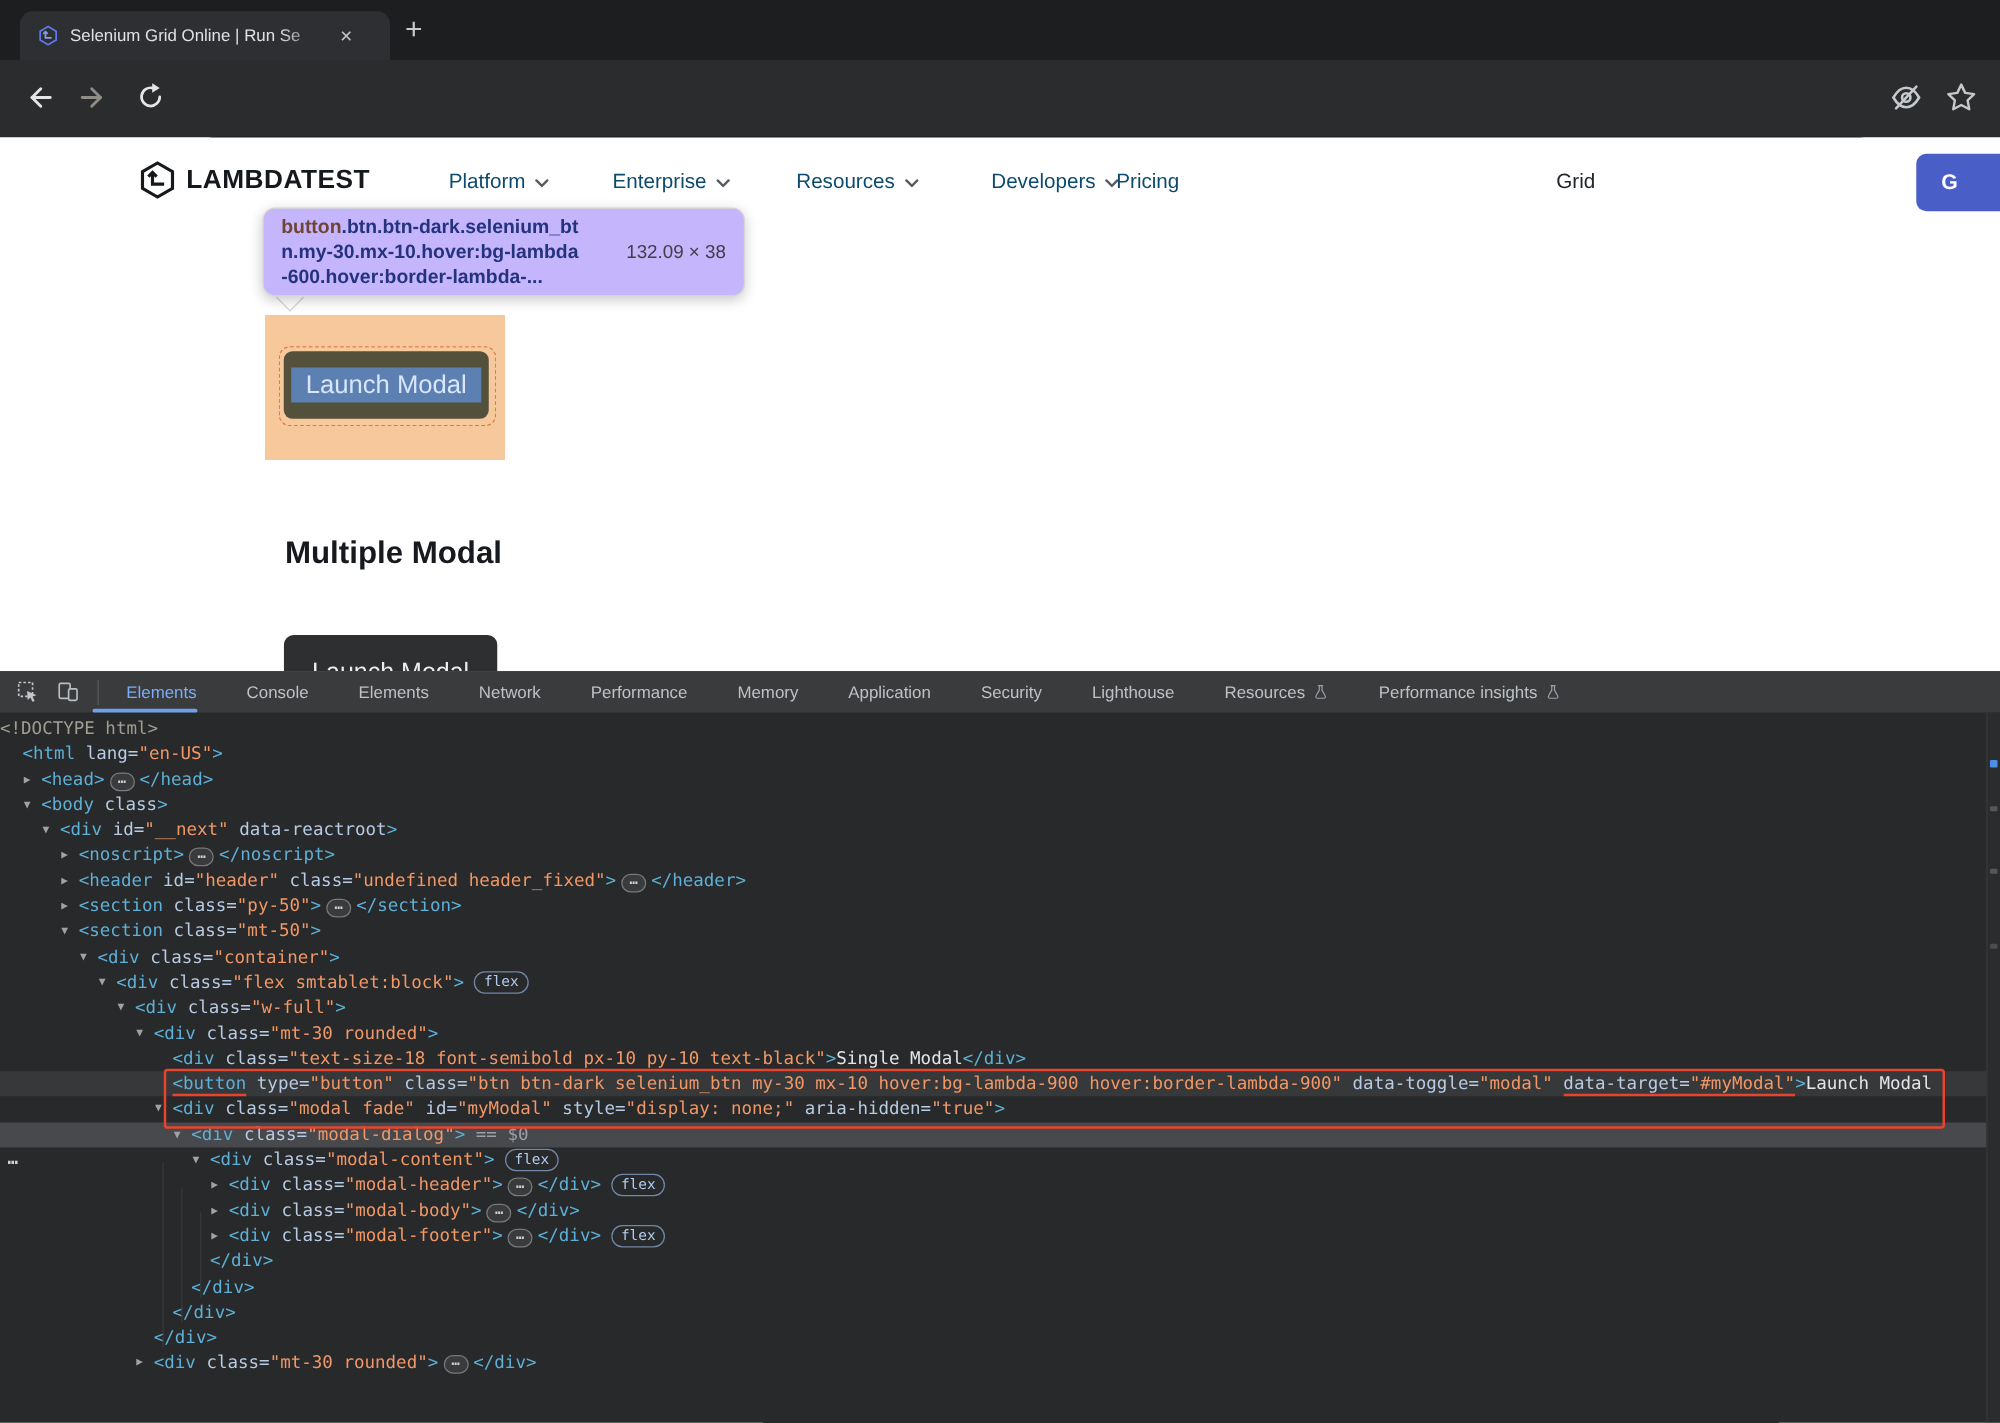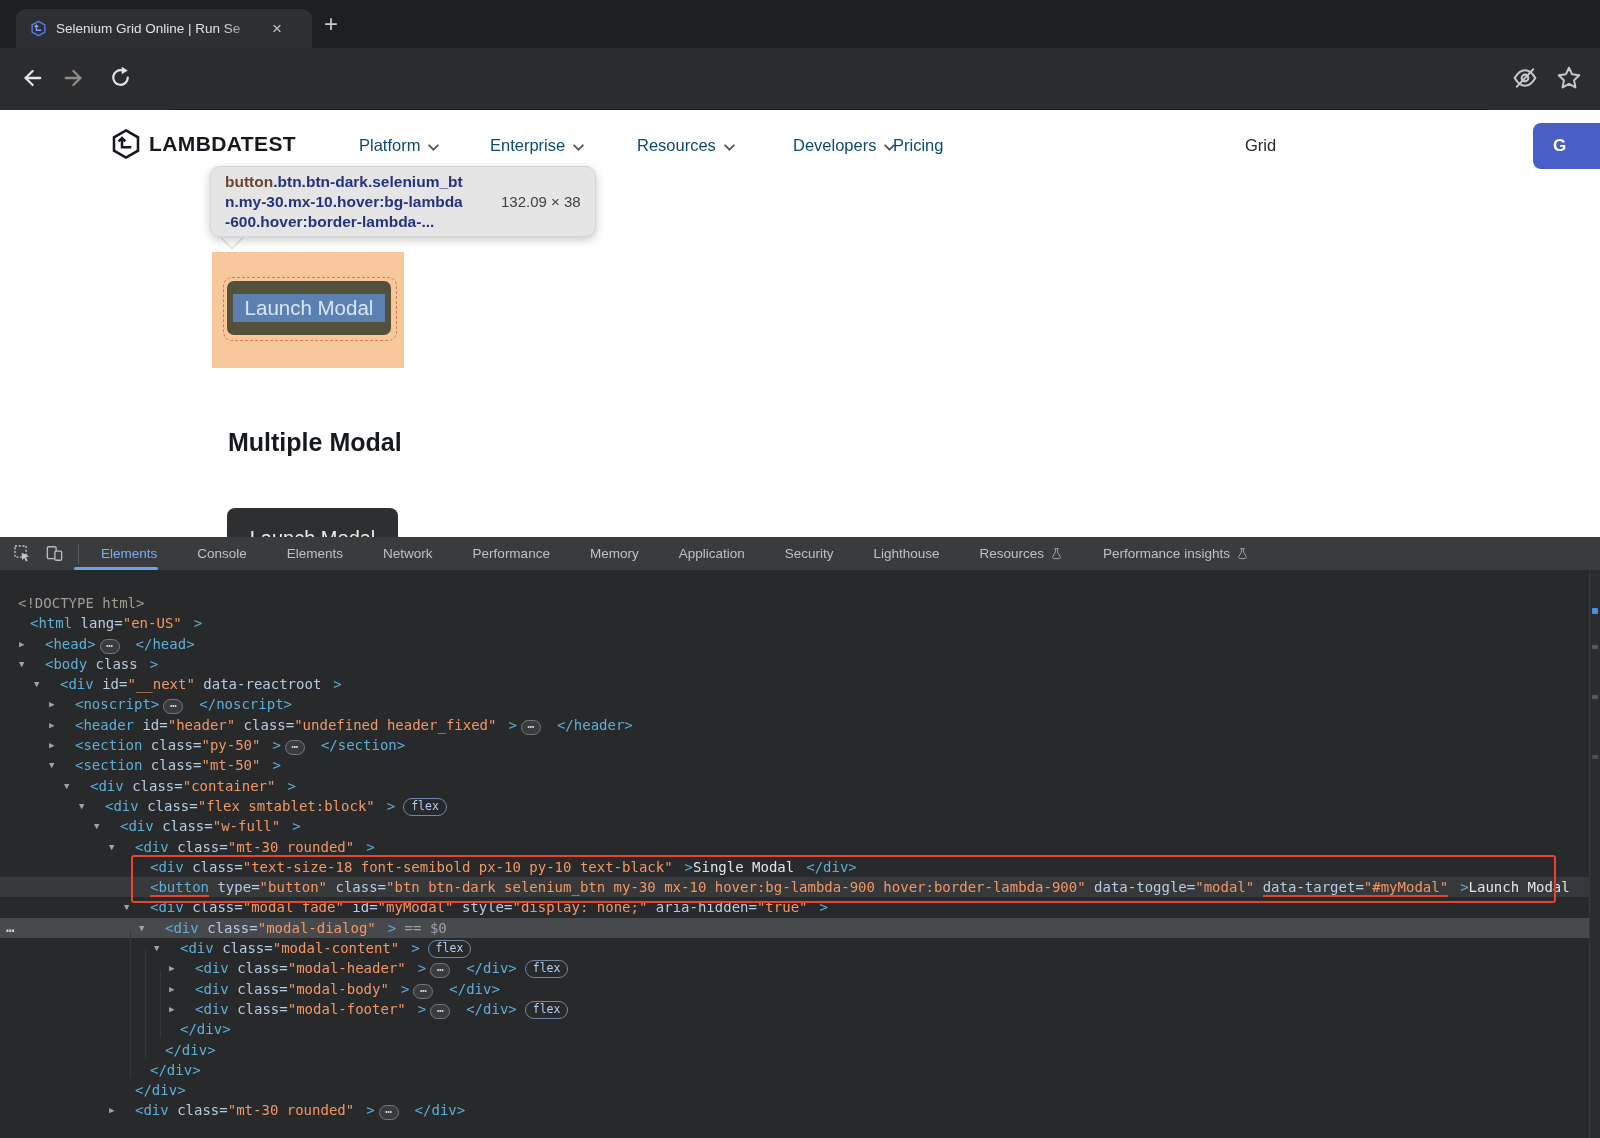--- a/index.html
+++ b/index.html
@@ -29,21 +29,21 @@
   #logo-text{font-size:21px;font-weight:800;color:#15191e;letter-spacing:.4px;margin-left:7px;}
   .nav-item{position:absolute;top:26px;font-size:16.5px;color:#0c4a6e;font-weight:500;display:flex;align-items:center;gap:8px;}
   #login{position:absolute;left:1245px;top:26px;font-size:16.5px;color:#22262c;font-weight:500;}
   #bookdemo{position:absolute;left:1332px;top:13px;width:173px;height:46px;border:1.4px solid var(--brand-blue);
        border-radius:6px;background:#fff;display:flex;align-items:center;justify-content:center;
        font-size:16.5px;color:#1d2129;font-weight:500;box-sizing:border-box;}
   #cta-partial{position:absolute;left:1533px;top:13px;width:80px;height:46px;background:var(--brand-blue);
        border-radius:8px;color:#fff;font-size:17px;font-weight:600;display:flex;align-items:center;padding-left:20px;box-sizing:border-box;}
 
   
-  #tooltip{position:absolute;left:210px;top:56px;width:386px;height:71px;background:#e5e5e5;border:1px solid #d6d6d6;
+  #tooltip{position:absolute;left:210px;top:56px;width:386px;height:71px;background:#c4b5fd;border:1px solid #d6d6d6;
        border-radius:10px;box-shadow:0 3px 10px rgba(0,0,0,.22);display:flex;align-items:center;
        padding:0 14px;box-sizing:border-box;z-index:5;}
   #tt-caret{position:absolute;left:224px;top:120px;width:15px;height:15px;background:#fff;z-index:4;
        transform:rotate(45deg);border-right:1px solid #d6d6d6;border-bottom:1px solid #d6d6d6;}
   #tt-sel{font-size:15.5px;font-weight:700;line-height:20px;color:var(--sel-navy);width:268px;}
   #tt-sel .tagpart{color:#6f4434;}
   #tt-dims{font-size:15px;color:#3f4146;margin-left:8px;white-space:nowrap;}
 
   
   #hl-margin{position:absolute;left:212px;top:142px;width:192px;height:116px;background:var(--inspect-margin);z-index:2;}
@@ -67,21 +67,21 @@
   .dt-tab{font-size:13.5px;color:#bdc1c6;white-space:nowrap;display:flex;align-items:center;gap:6px;}
   .dt-tab.active{color:var(--devtools-accent);}
   #dt-underline{position:absolute;left:74px;top:30px;width:84px;height:3px;background:#6da2e8;border-radius:2px;}
 
   #dt-code{position:absolute;left:0;top:33px;width:1600px;height:568px;overflow:hidden;
        font-family:"DejaVu Sans Mono",monospace;font-size:14px;color:#e3e6e9;padding-top:3px;box-sizing:border-box;}
   .cl{height:20.3px;line-height:20.3px;white-space:pre;position:relative;}
   .cl.row-btn{background:#37383a;}
   .cl.row-sel{background:#47494d;}
   .ar{position:absolute;top:0;font-size:9px;color:#9da3a8;line-height:20.3px;}
-  .tk-t{color:var(--tag-blue);margin-left:12px;}
+  .tk-t{color:var(--tag-blue);}
   .tk-a{color:var(--attr-blue);}
   .tk-v{color:var(--value-orange);}
   .tk-x{color:#e3e6e9;}
   .tk-g{color:#9aa0a6;}
   .tk-d{color:#a29d92;}
   .u{border-bottom:2.5px solid #e8432c;}
   .ell{display:inline-block;width:18px;height:13px;border:1px solid #77797c;border-radius:8px;background:#3a3b3c;
        color:#ced2d5;font-size:11px;line-height:7px;text-align:center;vertical-align:2px;margin:0 4px;font-weight:700;}
   .badge{display:inline-block;border:1px solid #7187a5;color:#b3cdf0;border-radius:9px;padding:0 7px;
        font-size:11.5px;height:16px;line-height:15px;vertical-align:1px;margin-left:8px;}
@@ -283,21 +283,21 @@
         </div>
       </div>
     <div id="dt-underline"></div>
   </div>
 
   <div id="dt-code">
     <div class="guide" style="left:130px;top:360px;height:148px;"></div>
     <div class="guide" style="left:145px;top:380px;height:108px;"></div>
     <div class="guide" style="left:160px;top:400px;height:68px;"></div>
     <div id="dom-tree">
-        <div class="cl" style="padding-left: 18px; margin-top: 20px;"><span class="tk-d">&lt;!DOCTYPE html&gt;</span></div>
+        <div class="cl" style=""><span class="tk-d">&lt;!DOCTYPE html&gt;</span></div>
         <div class="cl" style="padding-left: 18px;"><span class="tk-t">&lt;html</span><span class="tk-a"> lang=</span><span class="tk-v">"en-US"</span><span class="tk-t">&gt;</span></div>
         <div class="cl" style="padding-left: 33px;"><span class="ar" style="left: 19px;">▶</span><span class="tk-t">&lt;head&gt;</span><span class="ell">…</span><span class="tk-t">&lt;/head&gt;</span></div>
         <div class="cl" style="padding-left: 33px;"><span class="ar" style="left: 19px;">▼</span><span class="tk-t">&lt;body</span><span class="tk-a"> class</span><span class="tk-t">&gt;</span></div>
         <div class="cl" style="padding-left: 48px;"><span class="ar" style="left: 34px;">▼</span><span class="tk-t">&lt;div</span><span class="tk-a"> id=</span><span class="tk-v">"__next"</span><span class="tk-a"> data-reactroot</span><span class="tk-t">&gt;</span></div>
         <div class="cl" style="padding-left: 63px;"><span class="ar" style="left: 49px;">▶</span><span class="tk-t">&lt;noscript&gt;</span><span class="ell">…</span><span class="tk-t">&lt;/noscript&gt;</span></div>
         <div class="cl" style="padding-left: 63px;"><span class="ar" style="left: 49px;">▶</span><span class="tk-t">&lt;header</span><span class="tk-a"> id=</span><span class="tk-v">"header"</span><span class="tk-a"> class=</span><span class="tk-v">"undefined header_fixed"</span><span class="tk-t">&gt;</span><span class="ell">…</span><span class="tk-t">&lt;/header&gt;</span></div>
         <div class="cl" style="padding-left: 63px;"><span class="ar" style="left: 49px;">▶</span><span class="tk-t">&lt;section</span><span class="tk-a"> class=</span><span class="tk-v">"py-50"</span><span class="tk-t">&gt;</span><span class="ell">…</span><span class="tk-t">&lt;/section&gt;</span></div>
         <div class="cl" style="padding-left: 63px;"><span class="ar" style="left: 49px;">▼</span><span class="tk-t">&lt;section</span><span class="tk-a"> class=</span><span class="tk-v">"mt-50"</span><span class="tk-t">&gt;</span></div>
         <div class="cl" style="padding-left: 78px;"><span class="ar" style="left: 64px;">▼</span><span class="tk-t">&lt;div</span><span class="tk-a"> class=</span><span class="tk-v">"container"</span><span class="tk-t">&gt;</span></div>
         <div class="cl" style="padding-left: 93px;"><span class="ar" style="left: 79px;">▼</span><span class="tk-t">&lt;div</span><span class="tk-a"> class=</span><span class="tk-v">"flex smtablet:block"</span><span class="tk-t">&gt;</span><span class="badge">flex</span></div>

